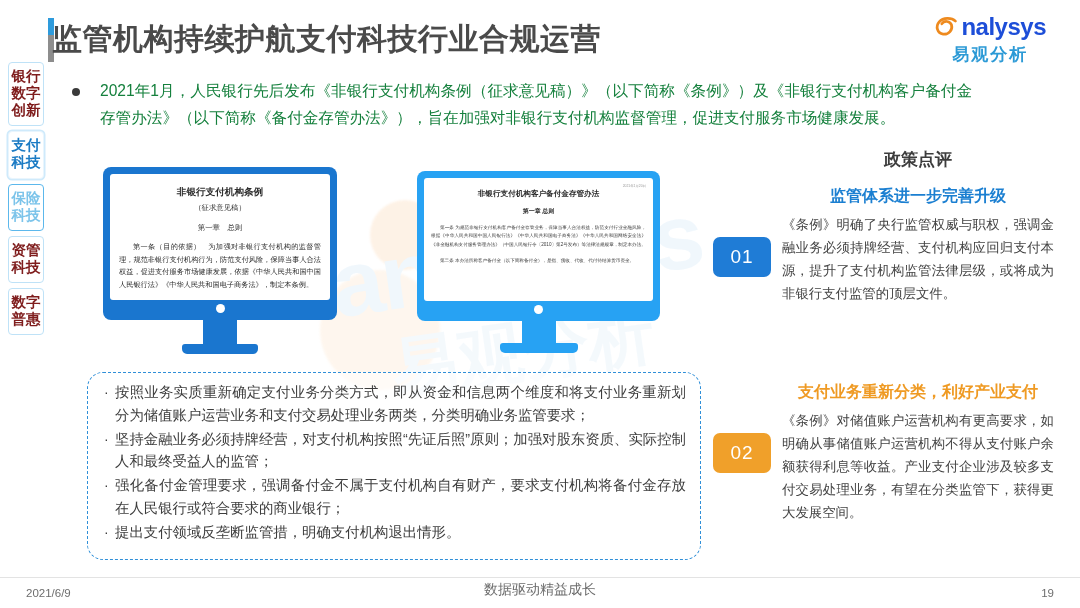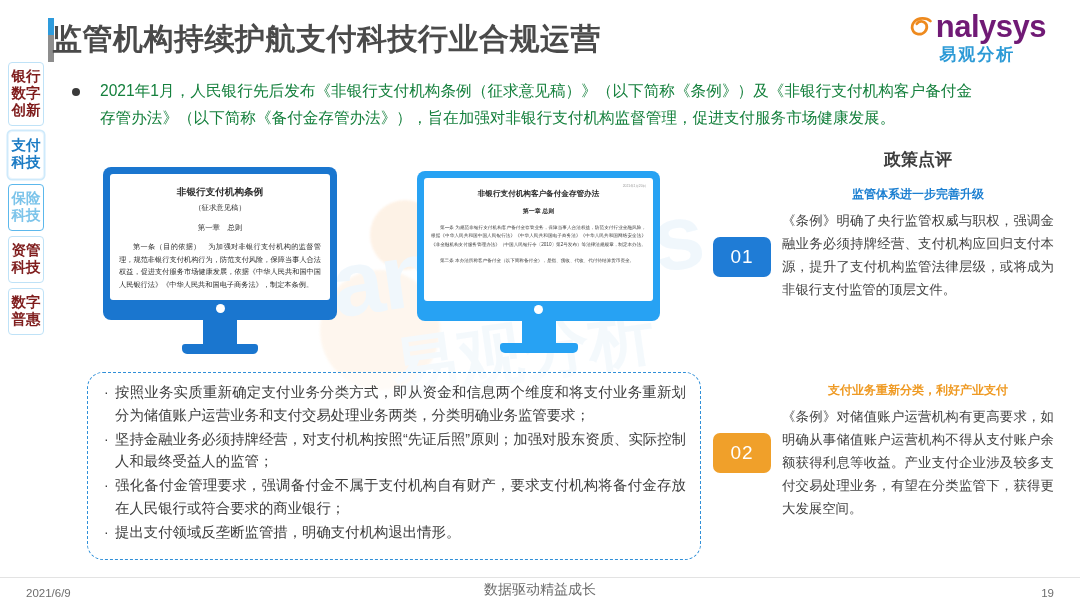--- a/index.html
+++ b/index.html
@@ -58,21 +58,21 @@
     position: absolute; left: 52px; top: 19px;
     font-size: 30px; font-weight: 700; color: #4a4a4a;
     letter-spacing: .5px; white-space: nowrap;
     z-index: 3;
   }
 
   
   .logo { position: absolute; right: 34px; top: 12px; text-align: center; z-index: 4; }
   .logo-row { display: flex; align-items: center; justify-content: center; height: 30px; }
   .logo-a { width: 26px; height: 26px; margin-right: 1px; }
-  .logo-word { font-size: 31px; font-weight: 700; color: #701a75; letter-spacing: -.5px; line-height: 26px; }
+  .logo-word { font-size: 24px; font-weight: 700; color: #1d4ed8; letter-spacing: -.5px; line-height: 26px; }
   .logo-cn { font-size: 17px; font-weight: 700; color: #2c9ad6; letter-spacing: 2px; margin-top: 1px; }
 
   
   .rail { position: absolute; left: 8px; top: 62px; width: 36px; z-index: 3; }
   .rail-item {
     width: 36px;
     border: 1.4px solid #bfe2f7;
     border-radius: 4px;
     background: #ffffff;
     color: #7f1d1d;
@@ -189,21 +189,21 @@
   .badge-01 { left: 713px; top: 237px; background: #1f7cd6; }
   .badge-02 { left: 713px; top: 433px; background: #f0a02a; }
 
   
   .rc { position: absolute; left: 782px; width: 272px; z-index: 3; }
   .rc-title {
     position: absolute; left: 782px; top: 148px; width: 272px;
     text-align: center; font-size: 17px; font-weight: 700; color: #3d3d3d;
     z-index: 3;
   }
-  .rc-head { font-size: 12px; font-weight: 700; text-align: center; margin-bottom: 6px; }
+  .rc-head { font-size: 16px; font-weight: 700; text-align: center; margin-bottom: 6px; }
   .rc-head.blue { color: #1b7fd1; }
   .rc-head.orange { color: #ef9a23; }
   .rc-body { font-size: 13.4px; color: #434343; line-height: 1.72; text-align: justify; font-weight: 500; }
   .rc1 { top: 186px; }
   .rc2 { top: 382px; }
 
   
   .footer-rule {
     position: absolute; left: 0; right: 0; bottom: 30px;
     height: 1px; background: #e3e3e3; z-index: 2;

